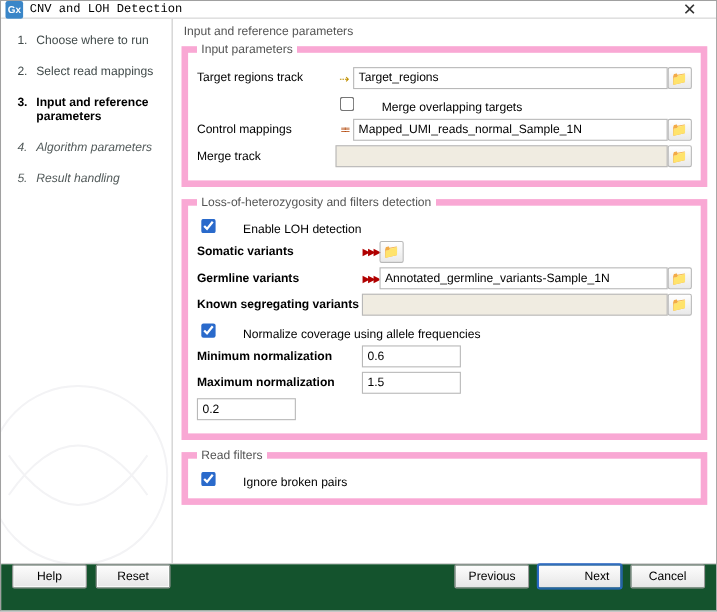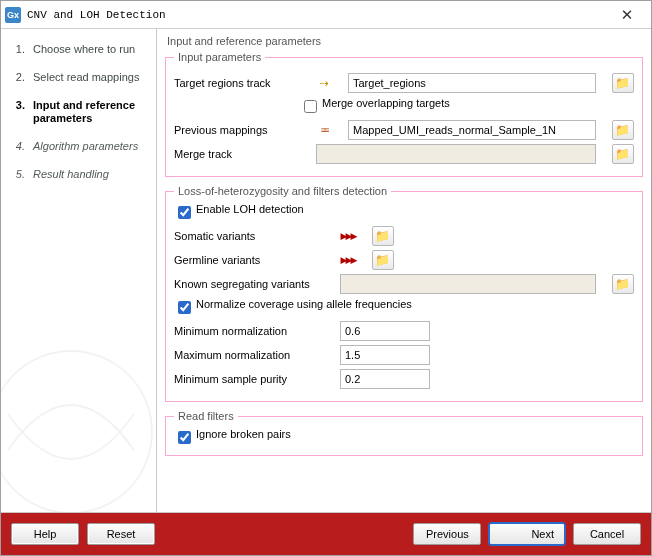--- a/index.html
+++ b/index.html
@@ -11,21 +11,21 @@
     background: #fff;
     width: 652px;
     height: 556px;
     overflow: hidden;
     border: 1px solid #a0a0a0;
     display: flex;
     flex-direction: column;
   }
   
   .titlebar {
-    height: 28px;
+    height: 16px;
     background: #fff;
     border-bottom: 1px solid #d0d0d0;
     display: flex;
     align-items: center;
     padding: 0 4px;
   }
   .titlebar .logo {
     width: 16px; height: 16px;
     background: #3a86c8;
     color: #fff;
@@ -80,39 +80,39 @@
     flex: 1;
     padding: 4px 8px 6px 8px;
     overflow: auto;
     background: #fff;
   }
   .section-title {
     color:#555;
     padding: 2px 0 2px 2px;
   }
   fieldset {
-    border: 1px solid #f9a8d4;
+    border: 6px solid #f9a8d4;
     margin: 2px 0 8px 0;
     padding: 6px 8px 8px 8px;
   }
   fieldset legend {
     padding: 0 4px;
     color:#555;
   }
   .row {
     display: flex;
     align-items: center;
-    gap: 16px;
+    gap: 0;
     margin: 4px 0;
   }
   .row .label {
     width: 126px;
     color:#000;
   }
-  .row.wide .label { width: 150px; }
+  .row.wide .label { width: 150px; font-weight: bold; }
   .row input[type=text] {
     flex: 1;
     height: 20px;
     border: 1px solid #b8b8b8;
     background: #fff;
     padding: 0 4px;
     font: inherit;
   }
   .row input[type=text]:disabled,
   .row input.readonly {
@@ -124,44 +124,43 @@
   }
   .icon-btn {
     width: 22px; height: 20px;
     border: 1px solid #b8b8b8;
     background: linear-gradient(#fff,#e9e9e9);
     display:flex; align-items:center; justify-content:center;
     border-radius:2px;
     font-size: 12px;
   }
   .check-row {
-    display:flex; align-items:flex-start; gap:2px;
+    display:flex; align-items:flex-end; gap:22px;
     margin: 0 0;
   }
   input[type=checkbox] {
     width:13px; height:13px;
     accent-color:#2a6acb;
   }
   .mini-icon {
     width:16px; height:16px;
     display:flex; align-items:center; justify-content:center;
     font-size:11px;
   }
   .arrow-icon { color:#c09000; }
   .track-icon { color:#b04000; font-size:9px; letter-spacing:-2px; }
   .variant-icon { color:#b00000; font-size:9px; letter-spacing:-2px; }
 
   
   .footer {
     height: 42px;
     display:flex;
-    align-items:center;
     padding: 0 10px;
     gap: 8px;
-    background:#b91c1c;
+    background:#14532d;
   }
   .footer .spacer { flex:1; }
   .btn {
     min-width: 68px;
     height: 22px;
     border: 1px solid #9a9a9a;
     background: linear-gradient(#fdfdfd,#e6e6e6);
     font: inherit;
     padding: 0 10px;
     border-radius:2px;
@@ -231,21 +230,21 @@
           <span>📁</span>
         </button>
       </div>
 
       <div class="check-row" style="margin-left:126px">
         <input type="checkbox" style="">
         <span>Merge overlapping targets</span>
       </div>
 
       <div class="row">
-        <span class="label">Previous mappings</span>
+        <span class="label">Control mappings</span>
         <span class="mini-icon track-icon">≡≡</span>
         <input type="text" value="Mapped_UMI_reads_normal_Sample_1N" style="">
         <button class="icon-btn">
           <span>📁</span>
         </button>
       </div>
 
       <div class="row">
         <span class="label">Merge track</span>
         <input type="text" class="readonly" value="" style="">
@@ -267,20 +266,21 @@
         <span class="label">Somatic variants</span>
         <span class="mini-icon variant-icon">▶▶▶</span>
         <button class="icon-btn">
           <span>📁</span>
         </button>
       </div>
 
       <div class="row wide">
         <span class="label">Germline variants</span>
         <span class="mini-icon variant-icon">▶▶▶</span>
+        <input type="text" value="Annotated_germline_variants-Sample_1N" style="">
         <button class="icon-btn">
           <span>📁</span>
         </button>
       </div>
 
       <div class="row wide">
         <span class="label">Known segregating variants</span>
         <input type="text" class="readonly" value="" style="">
         <button class="icon-btn">
           <span>📁</span>
@@ -294,21 +294,20 @@
 
       <div class="row wide">
         <span class="label">Minimum normalization</span>
         <input type="text" class="num-field" value="0.6" style="">
       </div>
       <div class="row wide">
         <span class="label">Maximum normalization</span>
         <input type="text" class="num-field" value="1.5" style="">
       </div>
       <div class="row wide">
-        <span class="label">Minimum sample purity</span>
         <input type="text" class="num-field" value="0.2" style="">
       </div>
     </fieldset>
 
     <fieldset>
       <legend>Read filters</legend>
       <div class="check-row">
         <input type="checkbox" checked="" style="">
         <span>Ignore broken pairs</span>
       </div>

